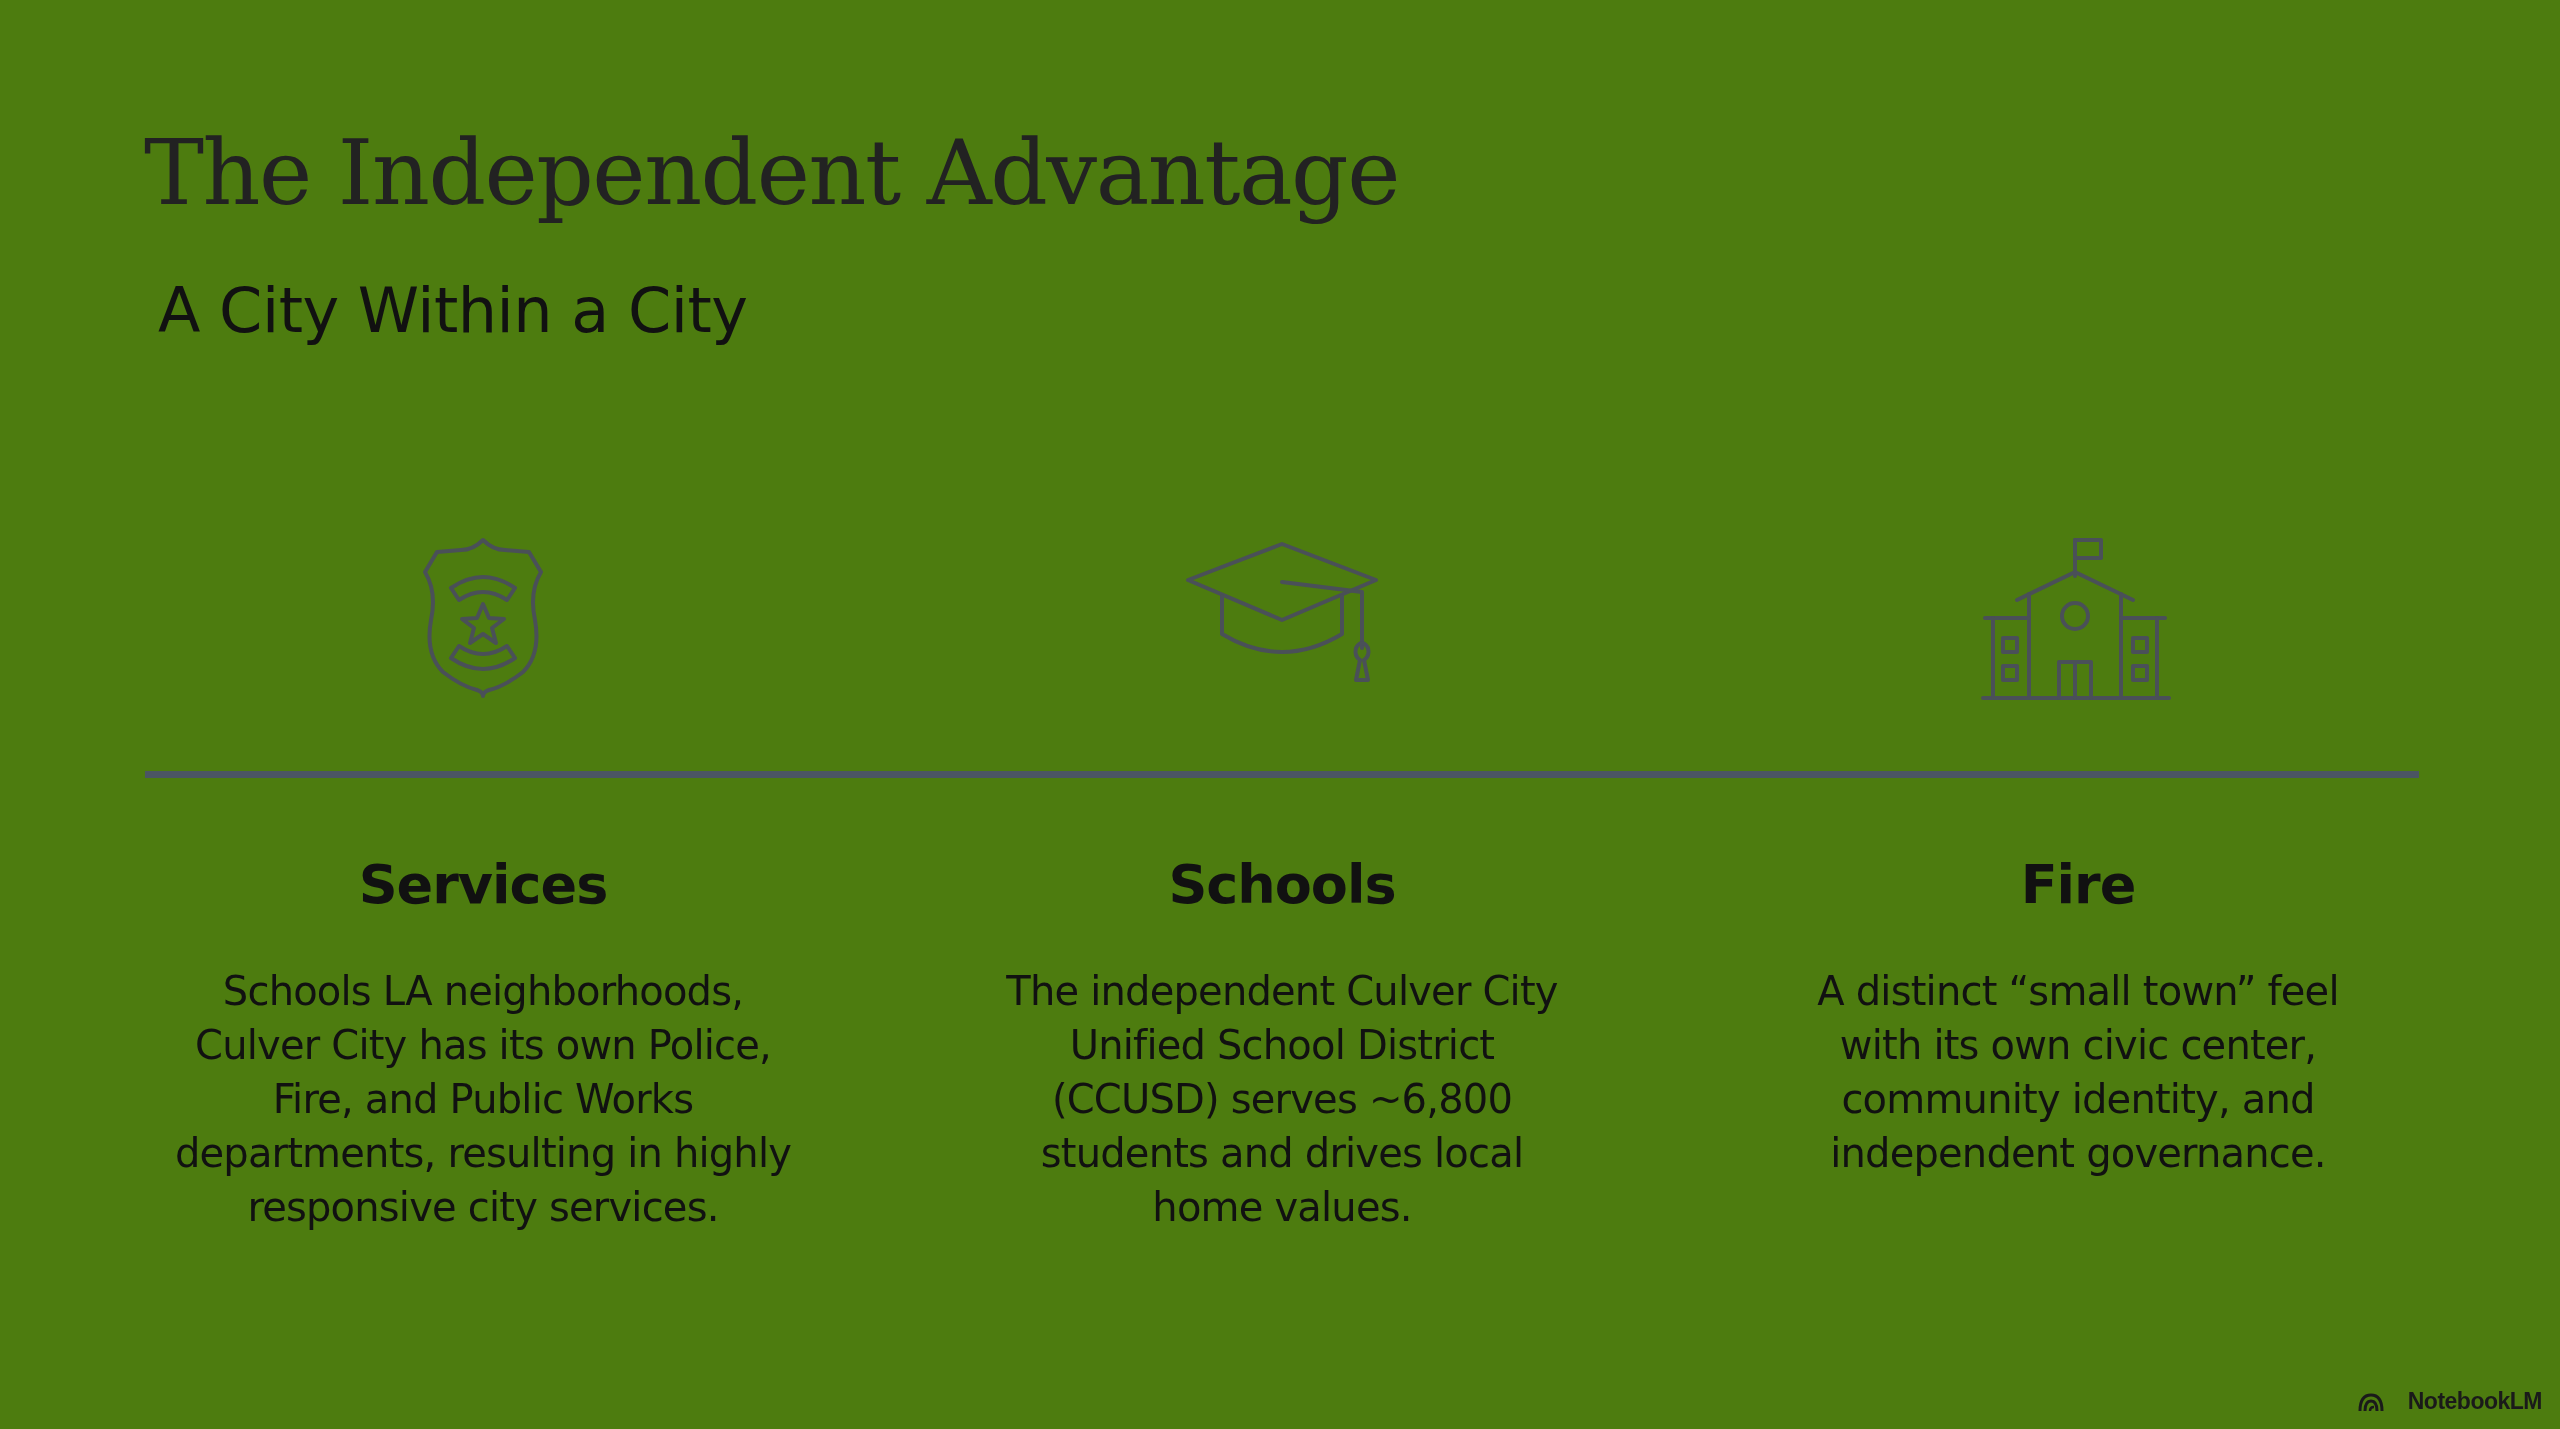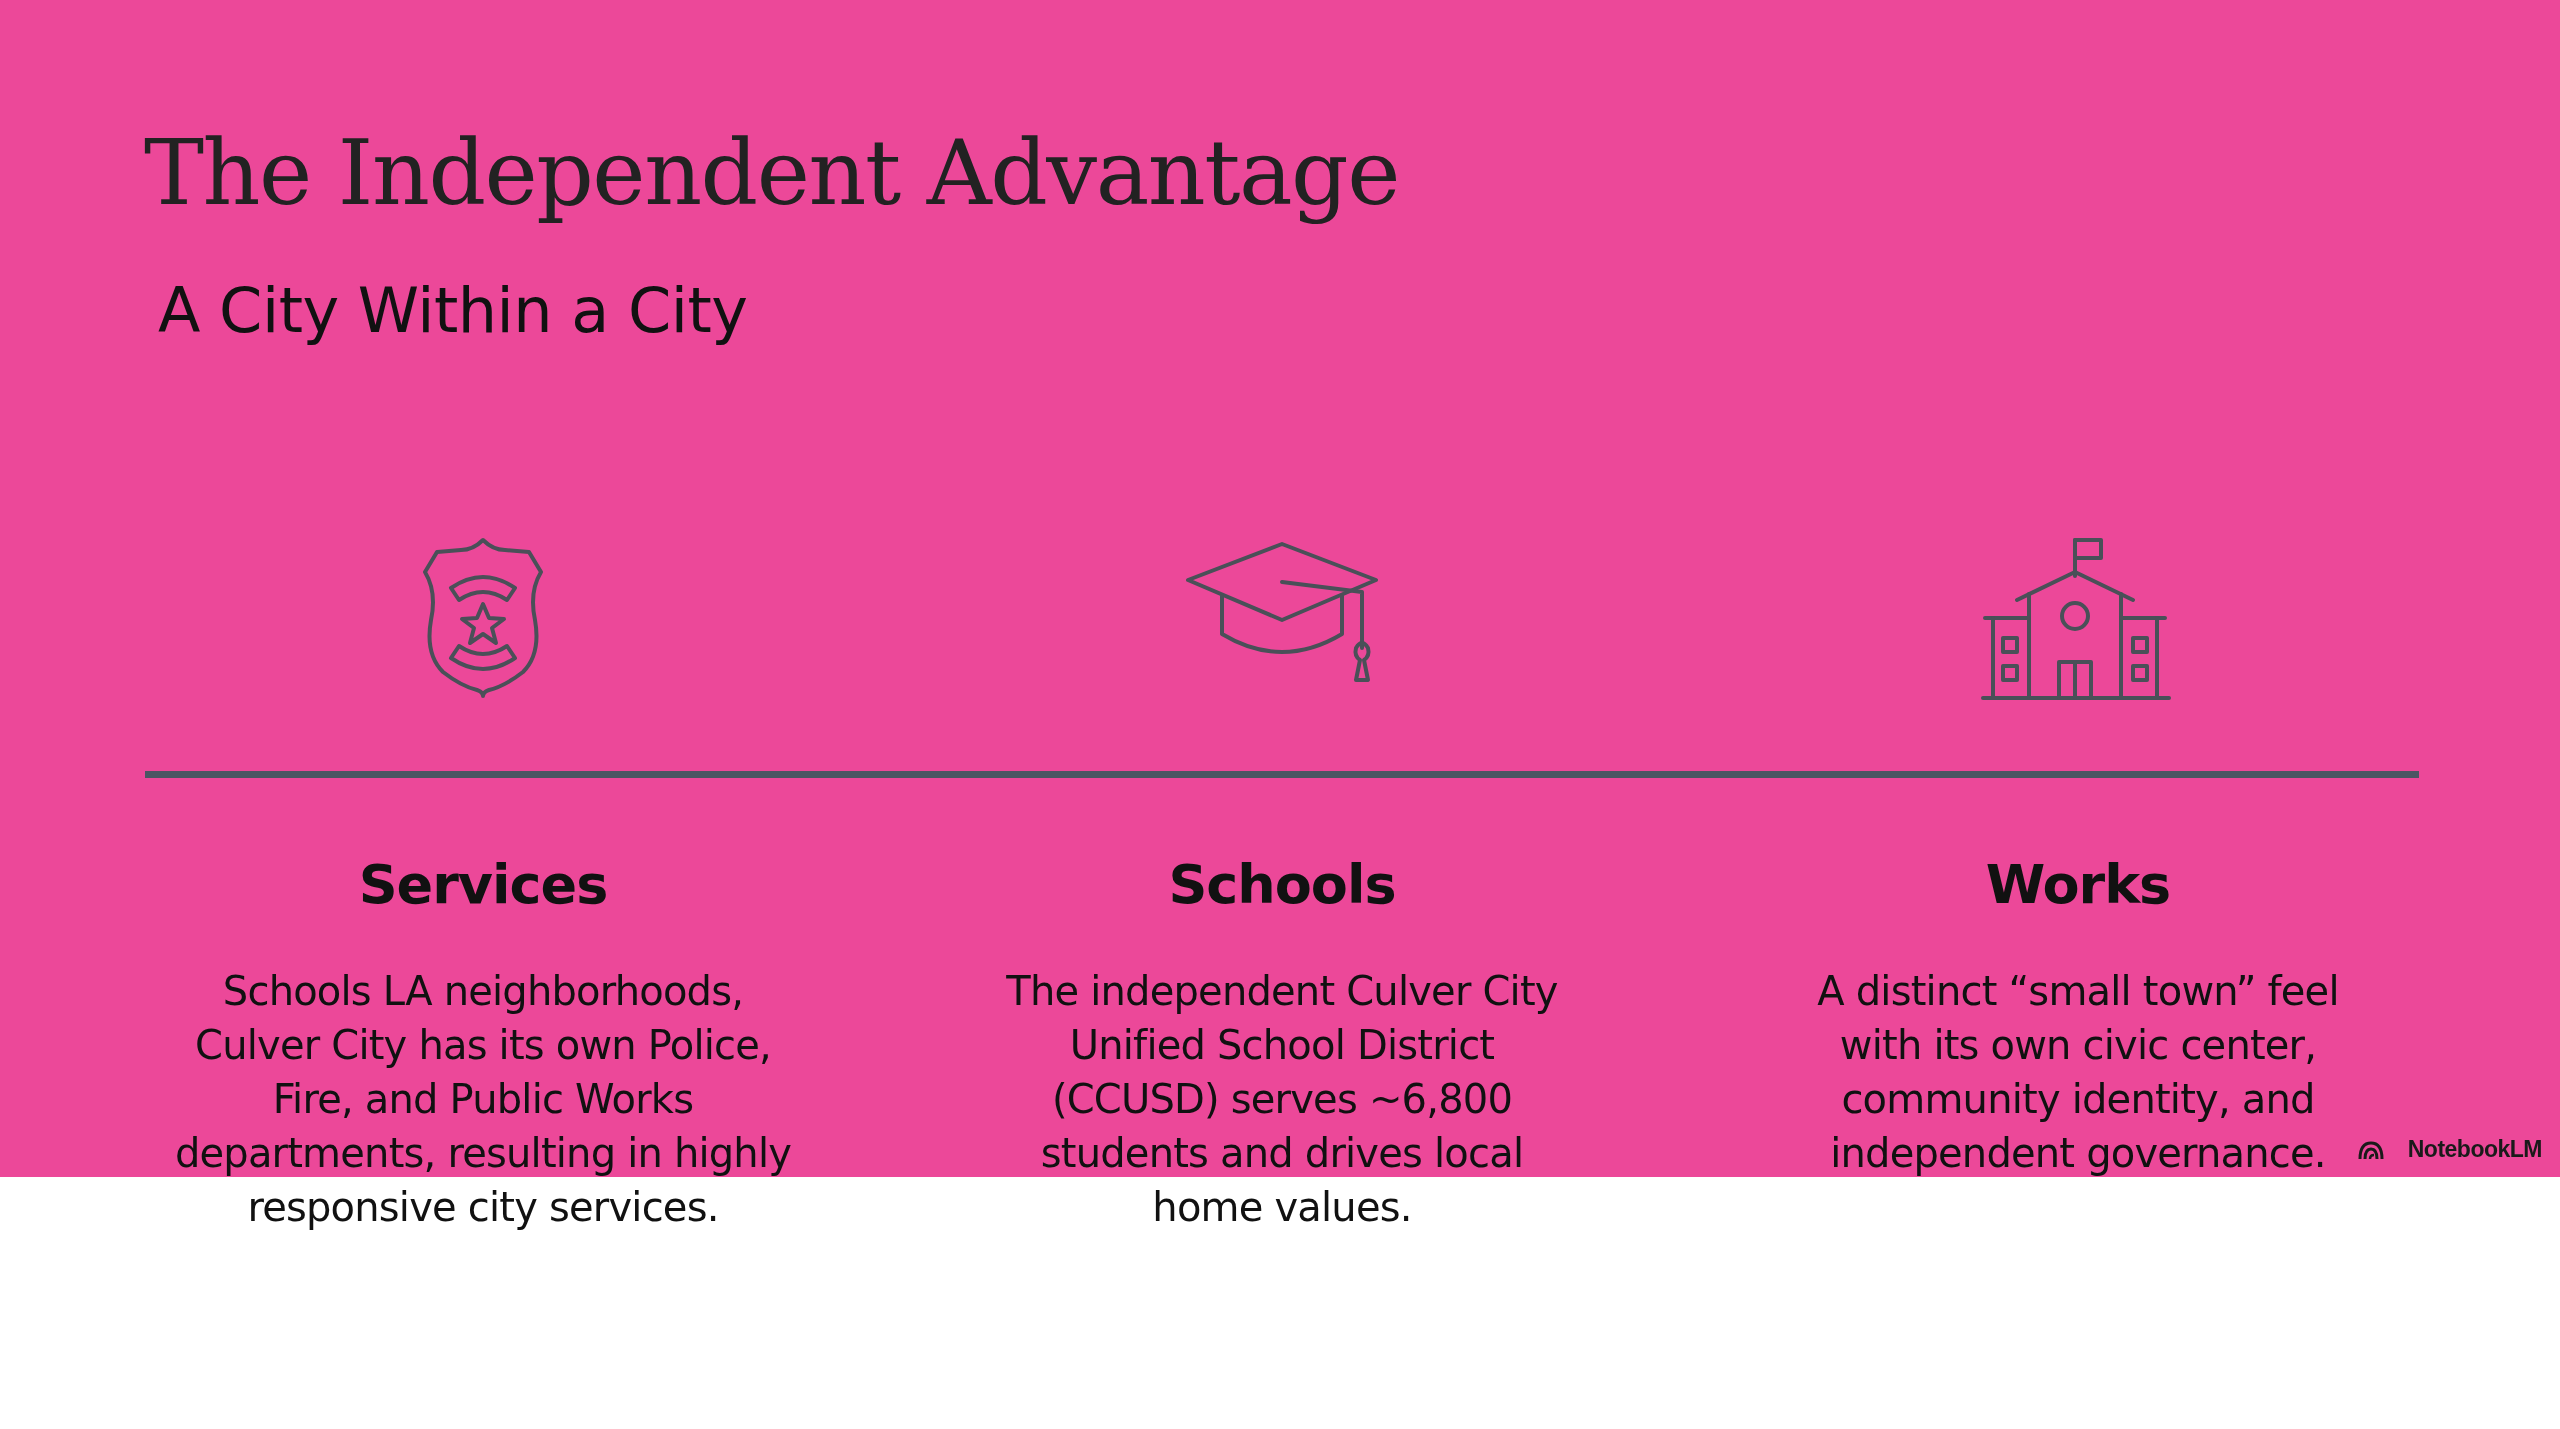--- a/index.html
+++ b/index.html
@@ -11,22 +11,22 @@
       overflow: hidden;
     }
     body {
       position: relative;
       font-family: "DejaVu Sans", "Liberation Sans", sans-serif;
       color: #111111;
     }
     .slide {
       position: absolute;
       left: 0; top: 0;
-      width: 2560px; height: 1177px;
-      background: #ec4899;
+      width: 2560px; height: 1429px;
+      background: #4d7c0f;
     }
     .title {
       position: absolute;
       left: 144px;
       top: 128px;
       margin: 0;
       font-family: "DejaVu Serif", "Liberation Serif", serif;
       font-weight: normal;
       font-size: 90px;
       letter-spacing: -1.5px;
@@ -178,21 +178,21 @@
     <p class="col-body">
       <span>The independent Culver City</span>
       <span>Unified School District</span>
       <span>(CCUSD) serves ~6,800</span>
       <span>students and drives local</span>
       <span>home values.</span>
     </p>
   </div>
 
   <div class="col" style="left:1718px;">
-    <h3 class="col-heading">Works</h3>
+    <h3 class="col-heading">Fire</h3>
     <p class="col-body">
       <span>A distinct “small town” feel</span>
       <span>with its own civic center,</span>
       <span>community identity, and</span>
       <span>independent governance.</span>
     </p>
   </div>
 
   <div class="brand">
     <span>

